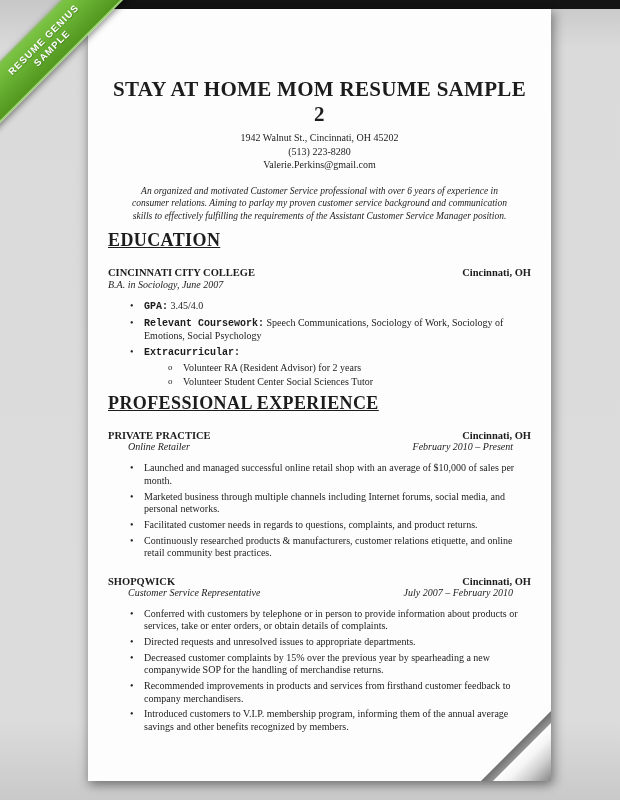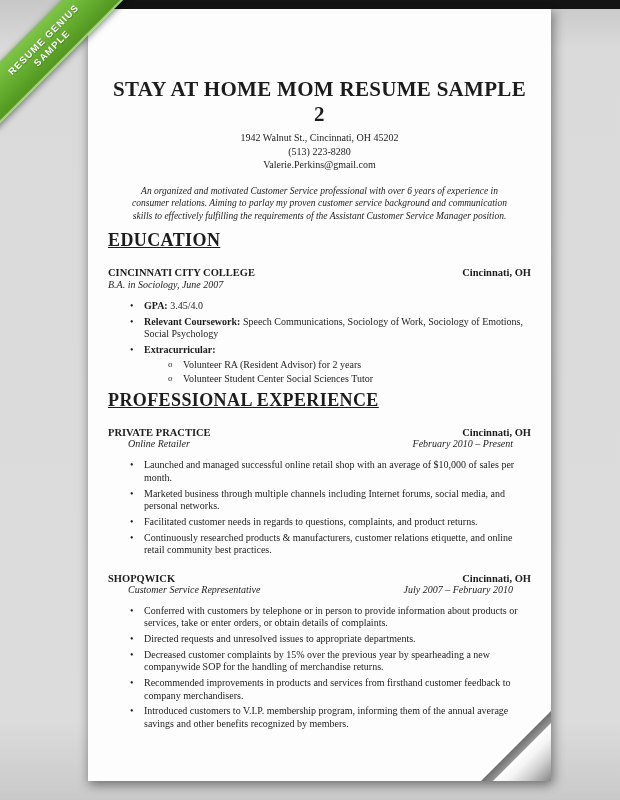--- a/index.html
+++ b/index.html
@@ -31,21 +31,21 @@
   .italic-sub{font-style:italic;font-size:10px;margin-left:20px;}
   .dates{padding-right:18px;font-style:italic;}
   .degree{font-style:italic;font-size:10px;margin-top:1px;}
 
   ul.bullets{list-style:none;margin:10px 0 0;padding:0 0 0 22px;font-size:10px;line-height:1.24;}
   ul.bullets>li{position:relative;padding-left:14px;margin-bottom:3.5px;}
   ul.bullets>li::before{content:"\2022";position:absolute;left:0;top:0;}
   ul.subs{list-style:none;margin:2px 0 0;padding:0 0 0 24px;}
   ul.subs>li{position:relative;padding-left:15px;margin-bottom:2px;}
   ul.subs>li::before{content:"o";position:absolute;left:0;top:0;font-size:9px;}
-  .lead{font-weight:bold;}
+  .lead{font-weight:bold;font-family:Liberation Mono, monospace;}
 
   
   .corner-cut{position:absolute;right:0;bottom:0;width:70px;height:70px;
       clip-path:polygon(0 100%,100% 0,100% 100%);
       background:linear-gradient(135deg,#6f6f6f 50%,#b9b9b9 66%,#d4d4d4 85%,#d8d8d8 100%);}
   .curl{position:absolute;right:0;bottom:0;width:58px;height:58px;
       clip-path:polygon(0 100%,100% 0,100% 100%);
       background:linear-gradient(135deg,#ffffff 48%,#f5f5f5 62%,#cfcfcf 78%,#969696 95%,#8a8a8a 100%);}
 
   

